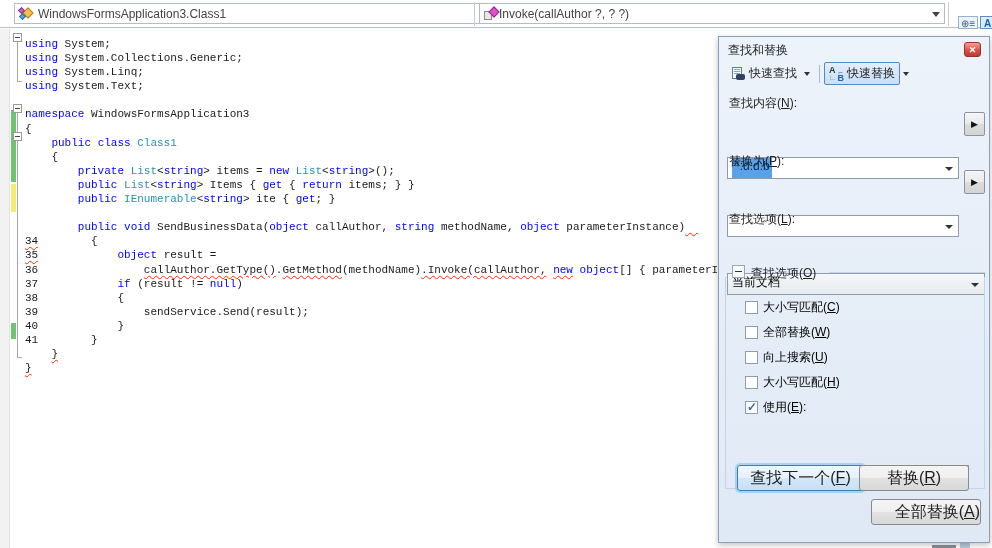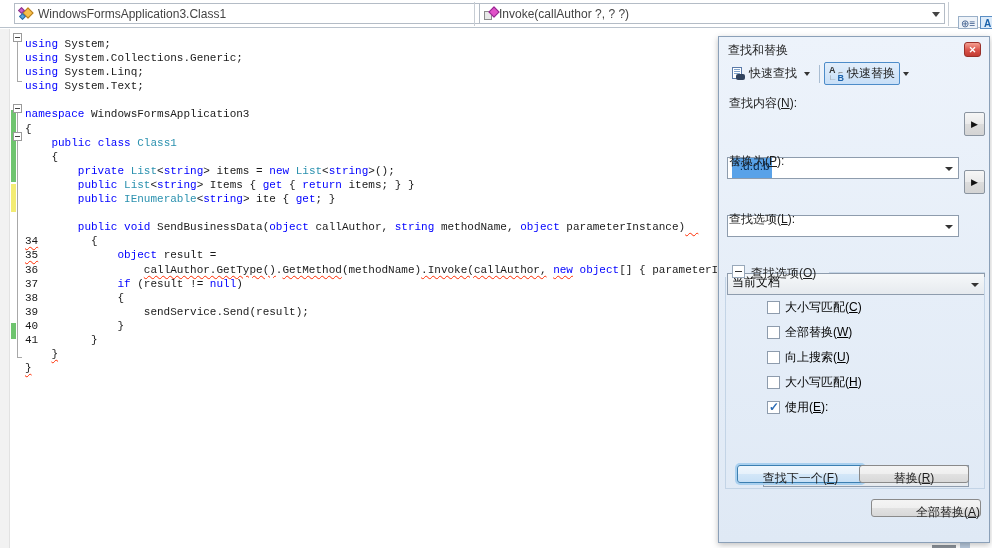--- a/index.html
+++ b/index.html
@@ -79,28 +79,28 @@
   .combo.list { background:linear-gradient(180deg,#f6f8fa,#e6eaee); }
   .sel-text { background:#59a2e8; color:#0b2d52; padding:1px 2px; font-family:"Liberation Sans",sans-serif; }
   .expr-btn { position:absolute; width:21px; height:24px; border:1px solid #8a94a0; border-radius:2px;
     background:linear-gradient(180deg,#f6f6f6,#eaeaea 50%,#dcdcdc 50%,#d4d4d4); text-align:center;
     font-size:9px; line-height:22px; color:#111; }
   .opt-box { position:absolute; left:13px; width:13px; height:13px; background:#fff; border:1px solid #98a8ba; }
   .opt-box::after { content:""; position:absolute; left:2px; top:5px; width:7px; height:1px; background:#333; }
   .opt-line { position:absolute; height:1px; background:#c3d4e6; }
   .group { position:absolute; left:6px; top:240px; width:260px; height:212px;
     border:1px solid #c3d4e6; border-top:none; }
-  .cb-row { position:absolute; left:26px; display:flex; align-items:center;margin-left:22px; }
+  .cb-row { position:absolute; left:26px; display:flex; align-items:center; }
   .checkbox { width:13px; height:13px; background:#fff; border:1px solid #8e9cad; margin-right:5px;
     position:relative; }
   .checkbox.checked::after { content:"\2713"; position:absolute; left:1px; top:-2px; font-size:12px;
     font-weight:bold; color:#2c6cb5; }
-  .dlg-btn { position:absolute; height:18px; border:1px solid #8a8a8a; border-radius:3px;
+  .dlg-btn { position:absolute; height:26px; border:1px solid #8a8a8a; border-radius:3px;
     background:linear-gradient(180deg,#f4f4f4,#efefef 50%,#e2e2e2 50%,#d8d8d8);
-    font-size:12px; color:#1e1e1e; text-align:center; line-height:24px; }
+    font-size:16px; color:#1e1e1e; text-align:center; line-height:24px; }
   .dlg-btn.default { border-color:#3c7fb1; box-shadow:0 0 0 2px #a9d0ef;
     background:linear-gradient(180deg,#f0f7fd,#e6f1fb 50%,#d3e7f8 50%,#c7e0f6); }
 
   .bottom-fragment { position:absolute; left:932px; top:545px; width:24px; height:3px; background:#8a9097; }
   .bottom-strip { position:absolute; left:960px; top:543px; width:10px; height:5px; background:#b9cade; }
 </style>
 </head>
 <body>
 
 <div class="navbar">

